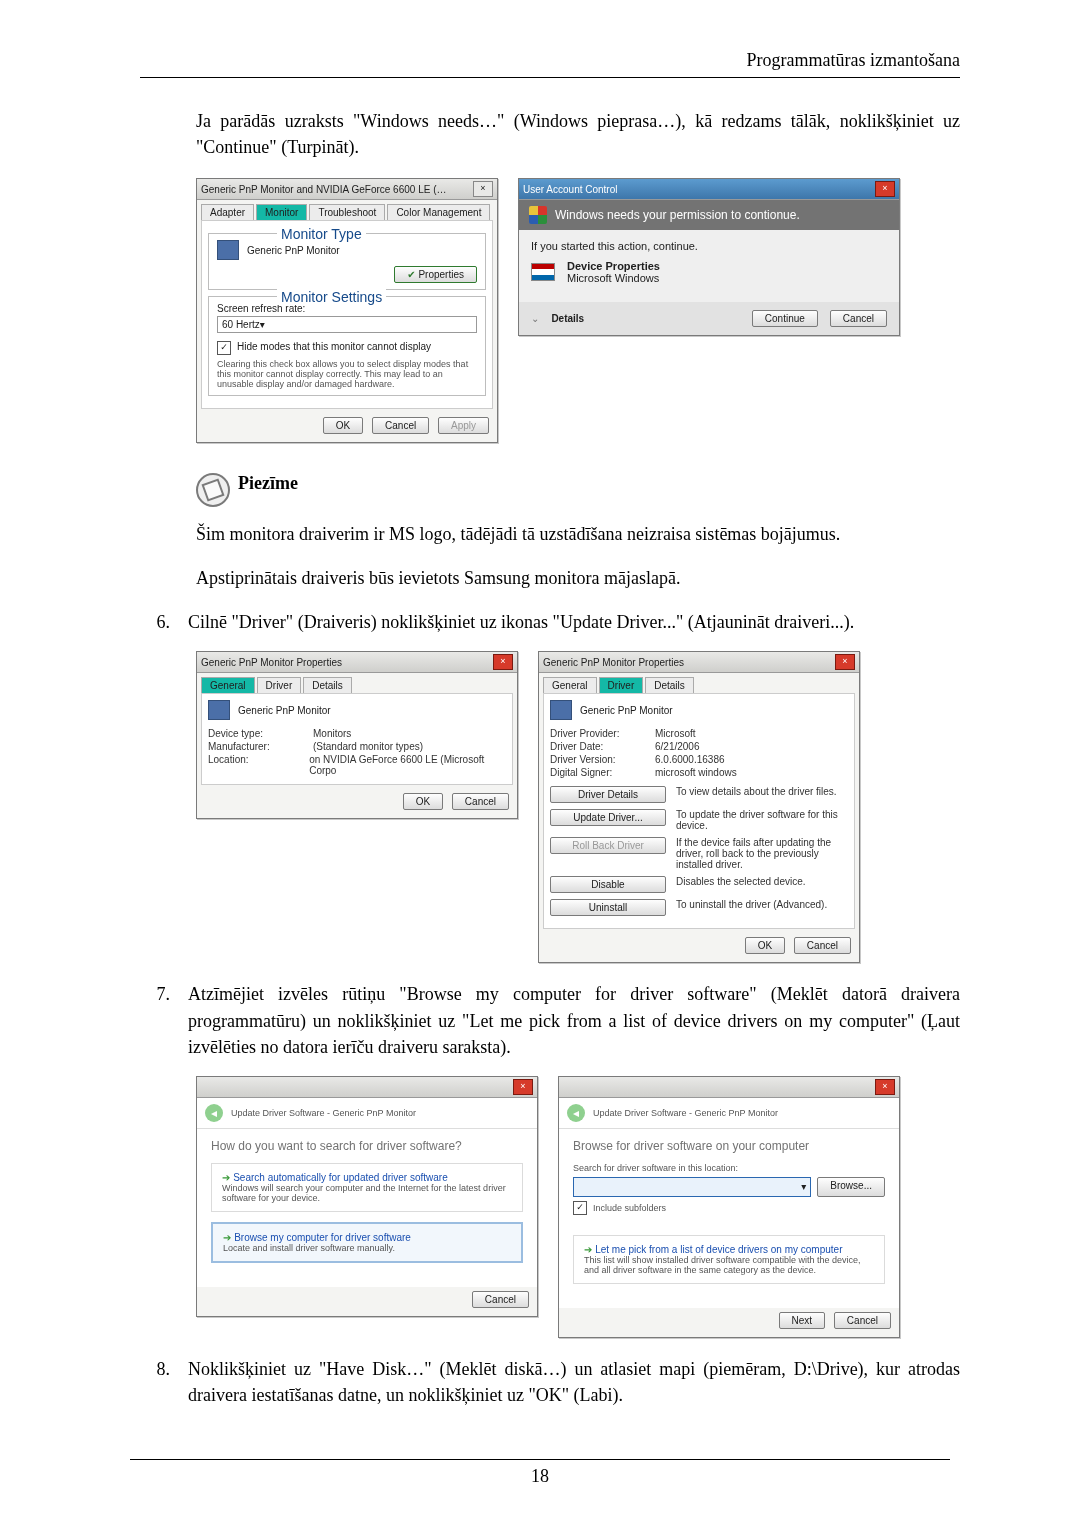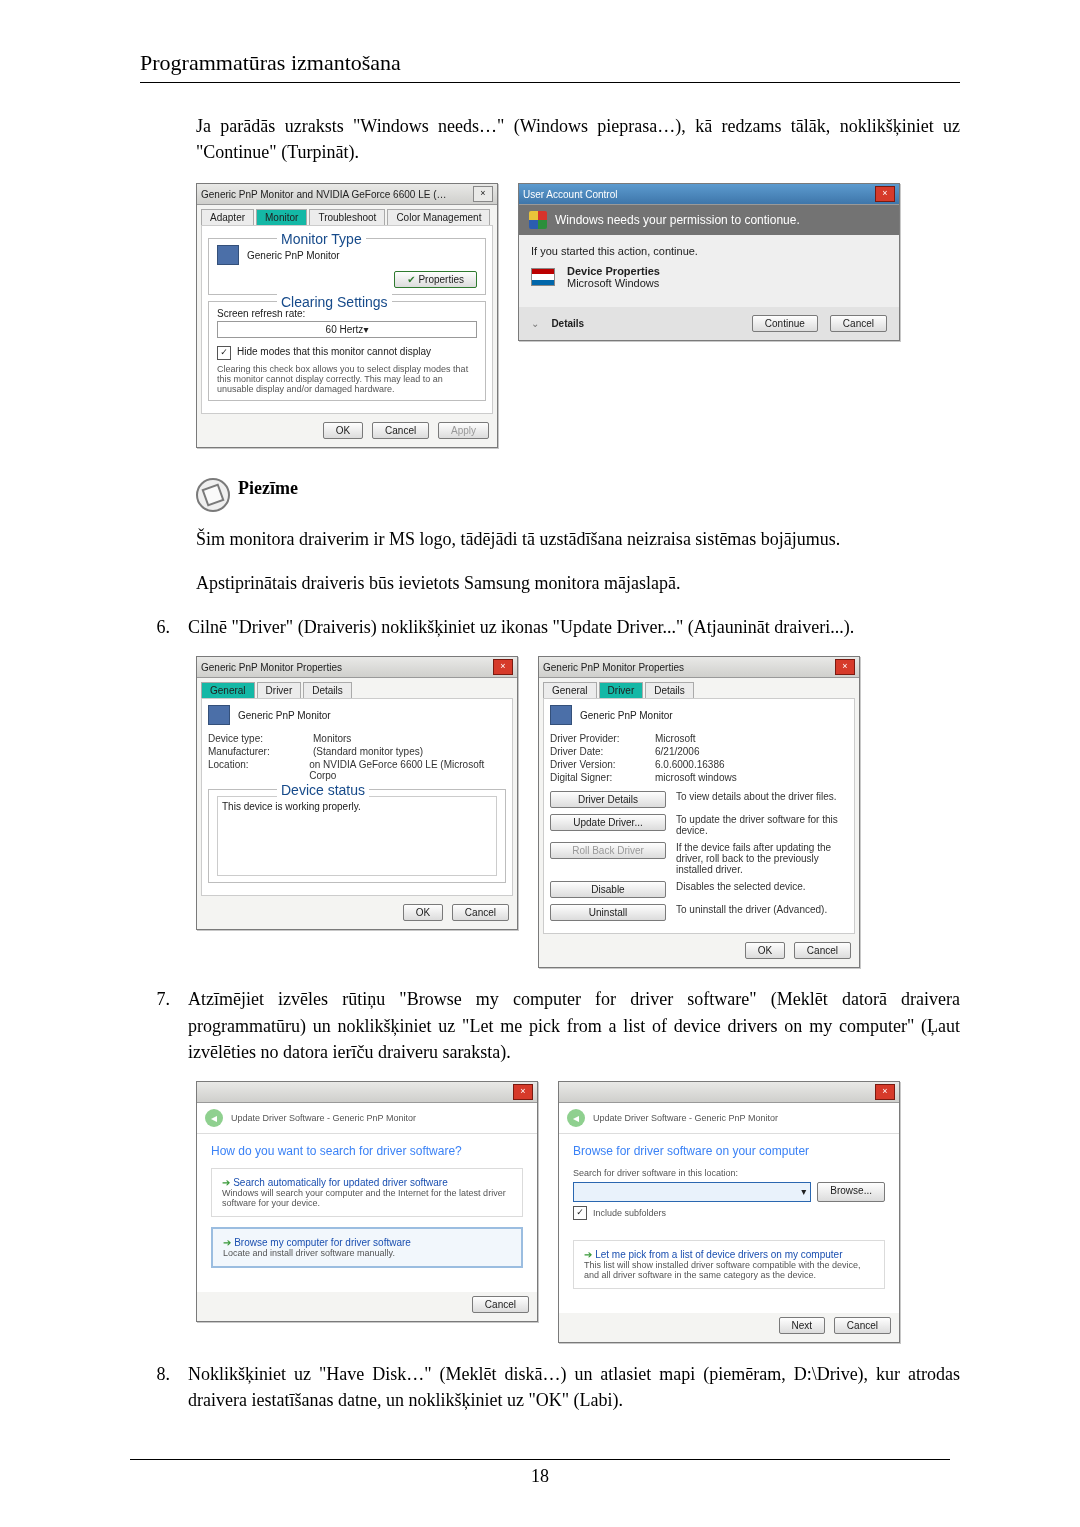--- a/index.html
+++ b/index.html
@@ -9,22 +9,22 @@
     height: 1527px;
     font-family: "Times New Roman", Times, serif;
     color: #000;
     background: #fff;
     position: relative;
   }
   .page {
     padding: 50px 120px 0 140px;
   }
   .doc-header {
-    text-align: left;
-    font-size: 22px;
+    text-align: right;
+    font-size: 18px;
     padding-bottom: 6px;
     border-bottom: 1.5px solid #000;
     margin-bottom: 30px;
   }
   .body-text {
     font-size: 18px;
     line-height: 1.45;
     text-align: justify;
     margin: 0 0 18px 0;
   }
@@ -69,21 +69,21 @@
   .tab { padding:2px 8px; border:1px solid #aaa; border-bottom:none; background:#ececec; }
   .tab.active { background:#14b8a6; }
   .mainarea { background:#fff; border:1px solid #ccc; margin:0 4px 4px 4px; padding:6px; min-height:60px; }
   .btn {
     display:inline-block; padding:2px 12px; border:1px solid #7a7a7a;
     background:linear-gradient(#fefefe,#dcdcdc); font-size:10px;
     border-radius:2px;
   }
   .fieldset { border:1px solid #bdbdbd; padding:6px 8px; margin:6px 0; position:relative; }
   .fieldset > .legend { position:absolute; top:-8px; left:20px; background:#fff; padding:0 4px; font-size:14px; color:#164a8a;margin-left:48px; }
-  .blue { color:#3b82f6; }
+  .blue { color:#737373; }
   .linkblue { color:#1a4fb0; }
   .small { font-size:9px; color:#555; }
   .btnrow { text-align:right; padding:4px 8px 8px; }
   .btnrow .btn { margin-left:6px; }
 
   
   .note-row { display:flex; align-items:flex-start; gap:8px; margin:30px 0 14px 56px; }
   .note-icon {
     width:30px; height:30px; border:2px solid #7a7a7a; border-radius:50%;
     display:flex; align-items:center; justify-content:center;
@@ -166,23 +166,23 @@
             <span style="width:20px;height:18px;background:#4b6fa8;border:1px solid #34507a;display:inline-block;"></span>
             <span>Generic PnP Monitor</span>
           </div>
           <div style="text-align:right; margin-top:6px;">
             <span class="btn" style="border-color:#2f7a2f;">
               <span style="color:#2f7a2f;">✔ </span><span>Properties</span>
             </span>
           </div>
         </div>
         <div class="fieldset">
-          <span class="legend">Clearing Settings</span>
+          <span class="legend">Monitor Settings</span>
           <div>Screen refresh rate:</div>
-          <div style="border:1px solid #999; padding:2px 4px; margin:2px 0 8px; display:flex; justify-content:center;">
+          <div style="border:1px solid #999; padding:2px 4px; margin:2px 0 8px; display:flex; justify-content:flex-start;">
             <span>60 Hertz</span>
               <span>▾</span>
           </div>
           <div style="display:flex; gap:6px; align-items:flex-start;">
             <span style="width:12px;height:12px;border:1px solid #555;display:inline-block;text-align:center;line-height:10px;font-size:9px;">✓</span>
             <span>Hide modes that this monitor cannot display</span>
           </div>
           <div class="small" style="margin-top:4px;">Clearing this check box allows you to select display modes that this monitor cannot display correctly. This may lead to an unusable display and/or damaged hardware.</div>
         </div>
       </div>
@@ -261,24 +261,20 @@
             <span class="v">Monitors</span>
           </div>
         <div class="proprow">
             <span class="k">Manufacturer:</span>
             <span class="v">(Standard monitor types)</span>
           </div>
         <div class="proprow">
             <span class="k">Location:</span>
             <span class="v">on NVIDIA GeForce 6600 LE (Microsoft Corpo</span>
           </div>
-        <div class="fieldset" style="margin-top:8px;">
-          <span class="legend">Device status</span>
-          <div style="border:1px solid #ccc; height:70px; padding:4px; background:#fff;">This device is working properly.</div>
-        </div>
       </div>
       <div class="btnrow">
         <span class="btn">OK</span>
         <span class="btn">Cancel</span>
       </div>
     </div>
 
     
     <div class="win" style="width:320px; margin-left:16px;">
       <div class="titlebar">

